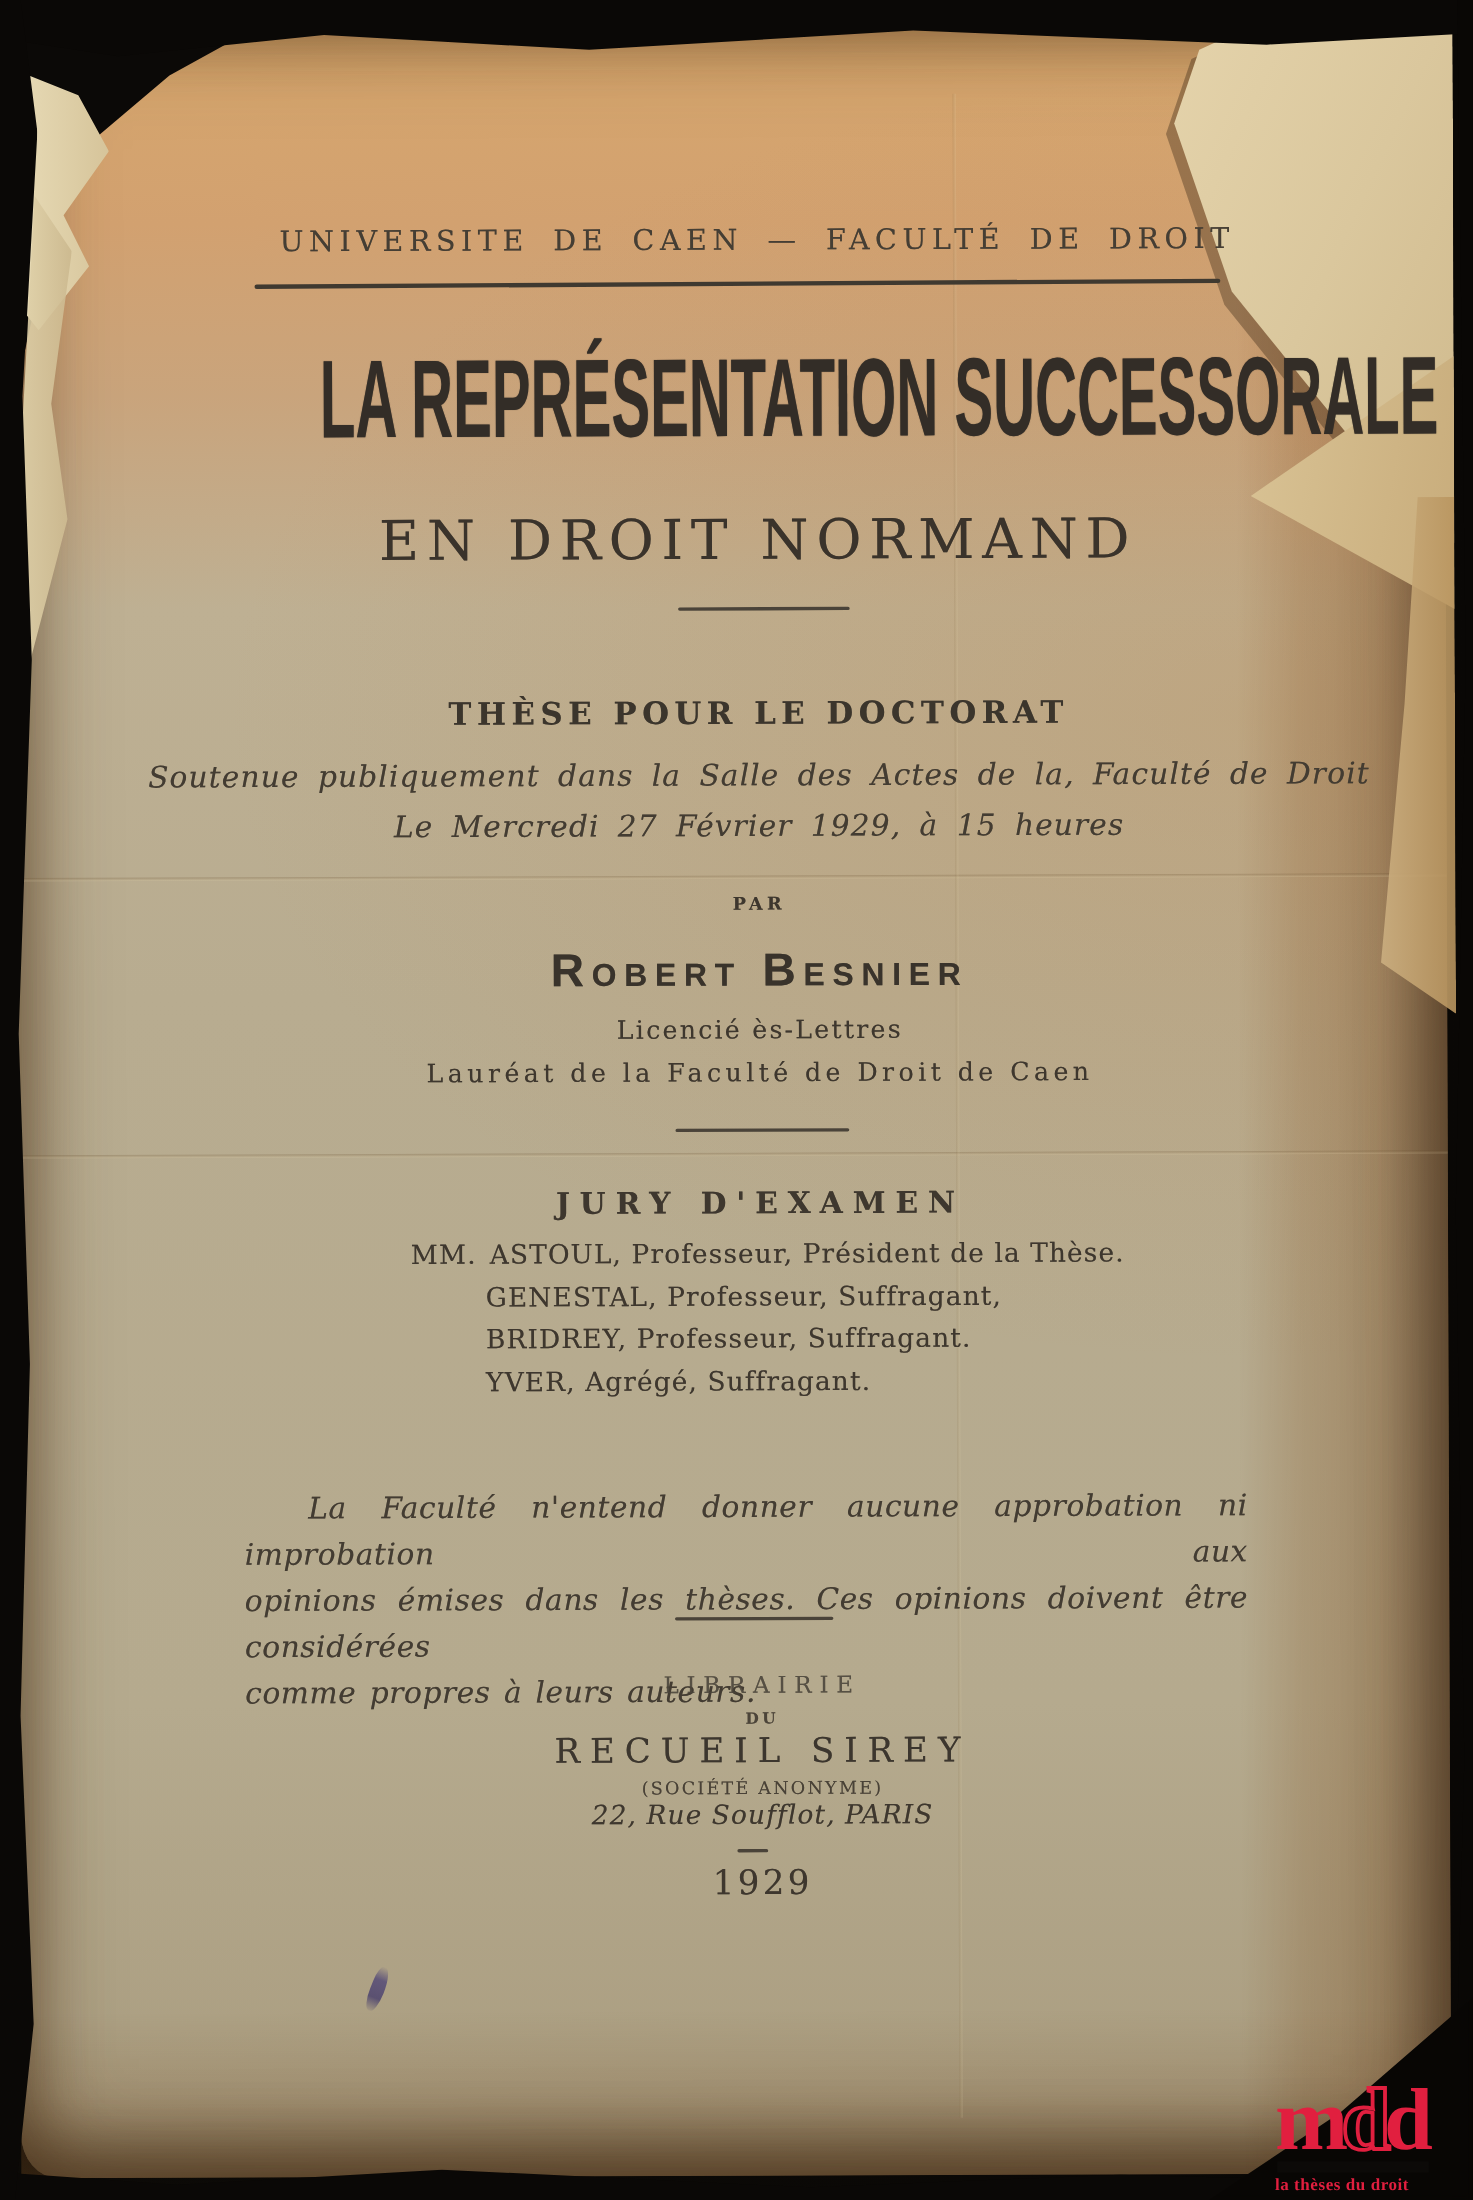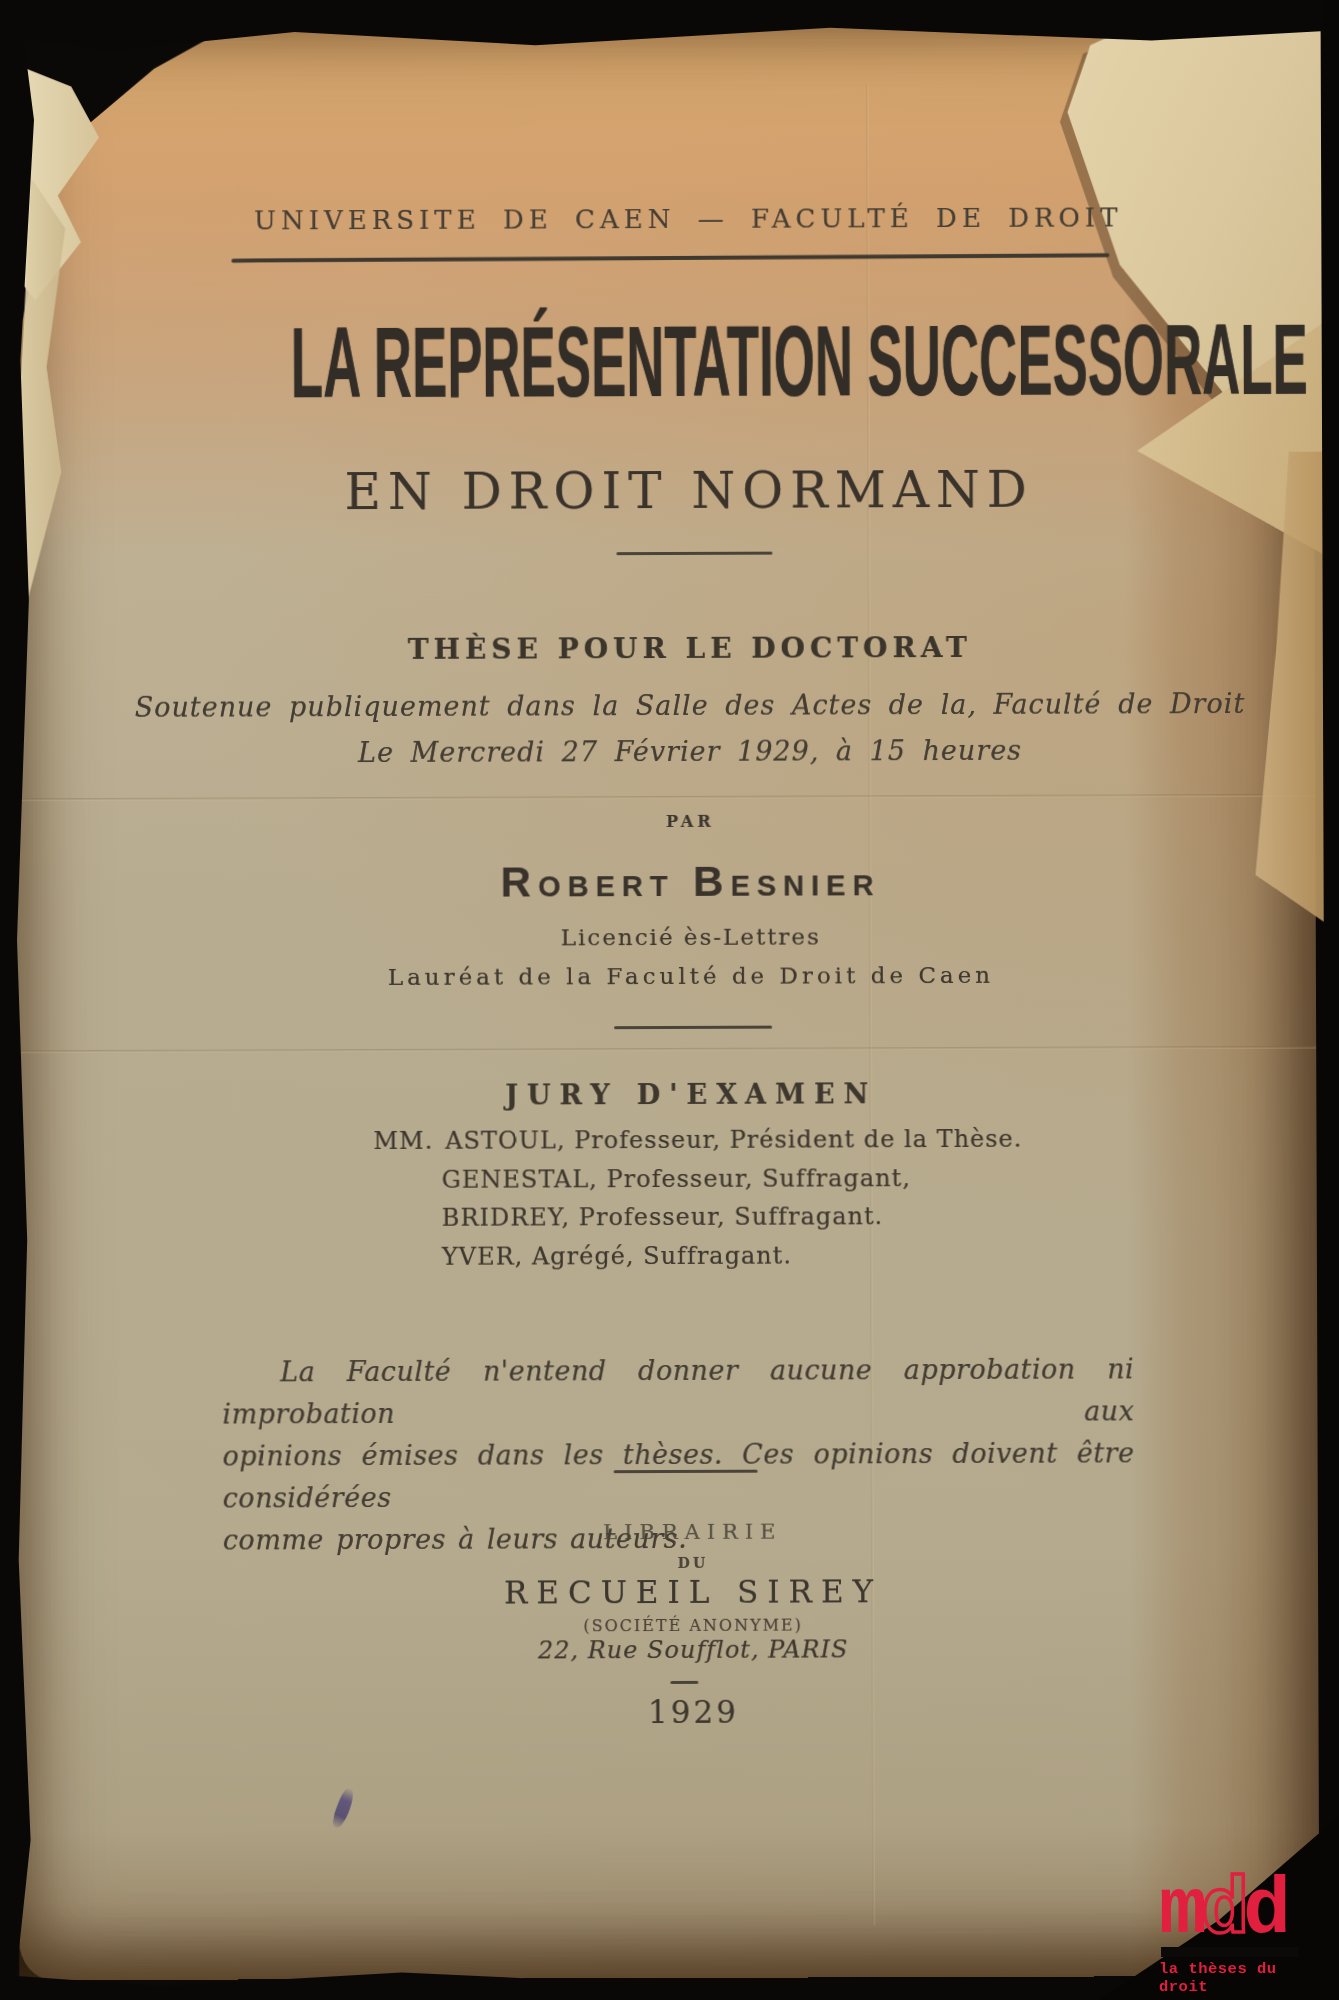--- a/index.html
+++ b/index.html
@@ -88,21 +88,21 @@
   .du{top:1529px;font-size:14px;font-weight:700;letter-spacing:3px;opacity:.88;}
   .rec{top:1548px;font-size:31px;letter-spacing:9px;color:#3c362e;}
   .soc{top:1590px;font-size:16px;letter-spacing:2px;opacity:.9;}
   .addr{top:1610px;font-size:24px;font-style:italic;letter-spacing:1px;}
   .pubdash{left:652px;top:1655px;width:28px;height:3px;}
   .year{top:1668px;font-size:31px;letter-spacing:3px;}
   .ink{position:absolute;left:318px;top:1760px;width:13px;height:42px;transform:rotate(22deg);
     background:linear-gradient(180deg,rgba(70,60,110,0) 0%,#4a4076 30%,#3f366a 70%,rgba(70,60,110,.1) 100%);
     border-radius:40% 60% 50% 50%;opacity:.75;}
   
-  .mdd{position:absolute;right:8px;bottom:4px;width:172px;font-family:Liberation Mono, monospace;}
+  .mdd{position:absolute;right:8px;bottom:4px;width:172px;font-family:Liberation Serif, serif;}
   .mdd-word{font-size:80px;font-weight:700;line-height:.82;color:#e11f3f;letter-spacing:-6px;}
   .mdd-word .outline{color:transparent;-webkit-text-stroke:3.5px #e11f3f;}
   .mdd-bar{width:138px;height:10px;background:#0c0a08;margin:3px 0 3px 2px;}
   .mdd-tag{font-size:15.5px;font-weight:700;color:#e11f3f;letter-spacing:.5px;}
 </style>
 </head>
 <body>
 
 <div class="scene">
 

